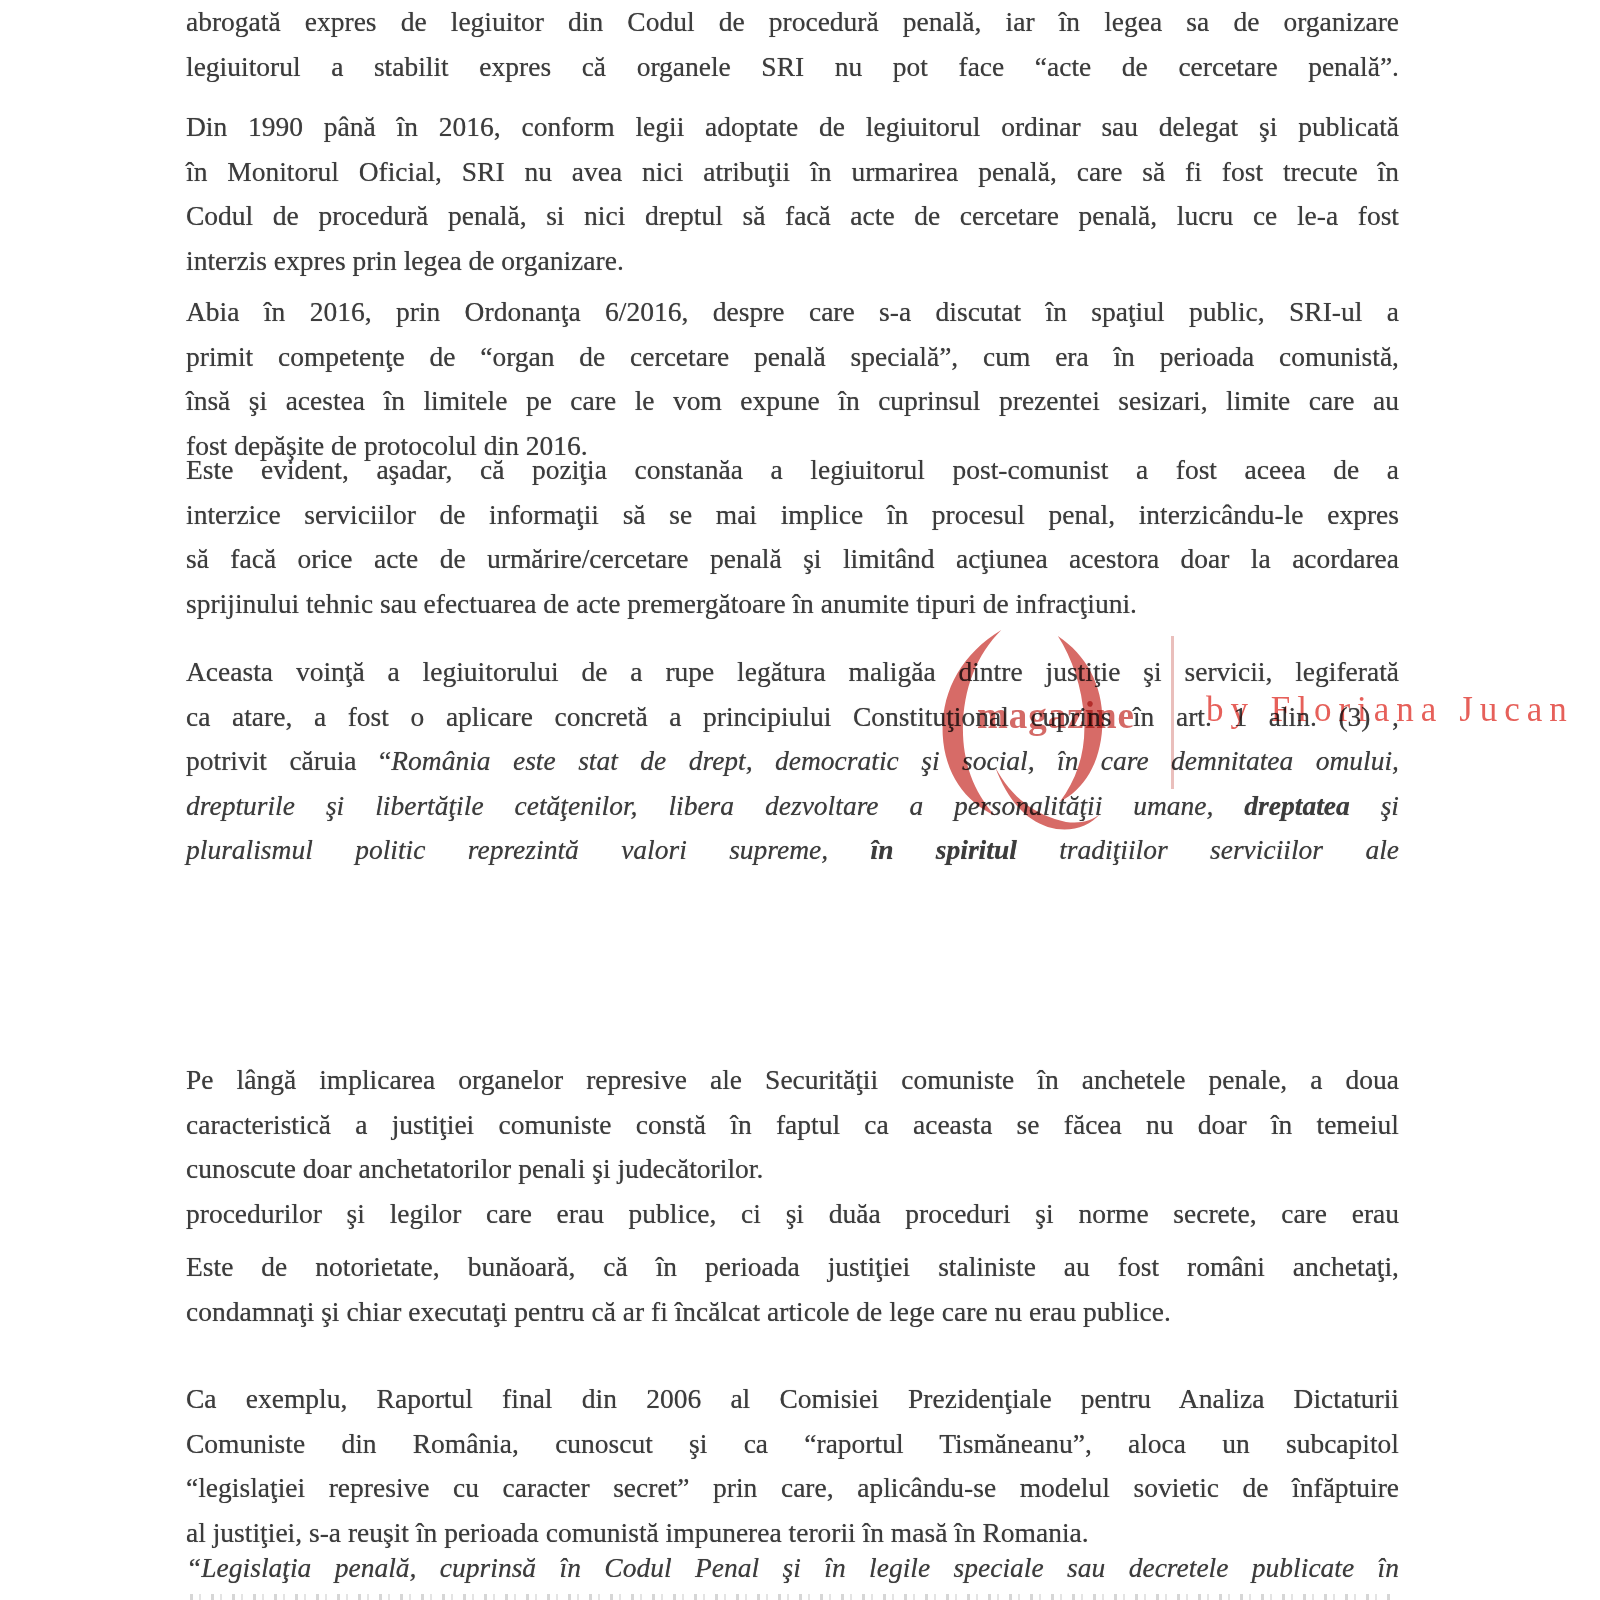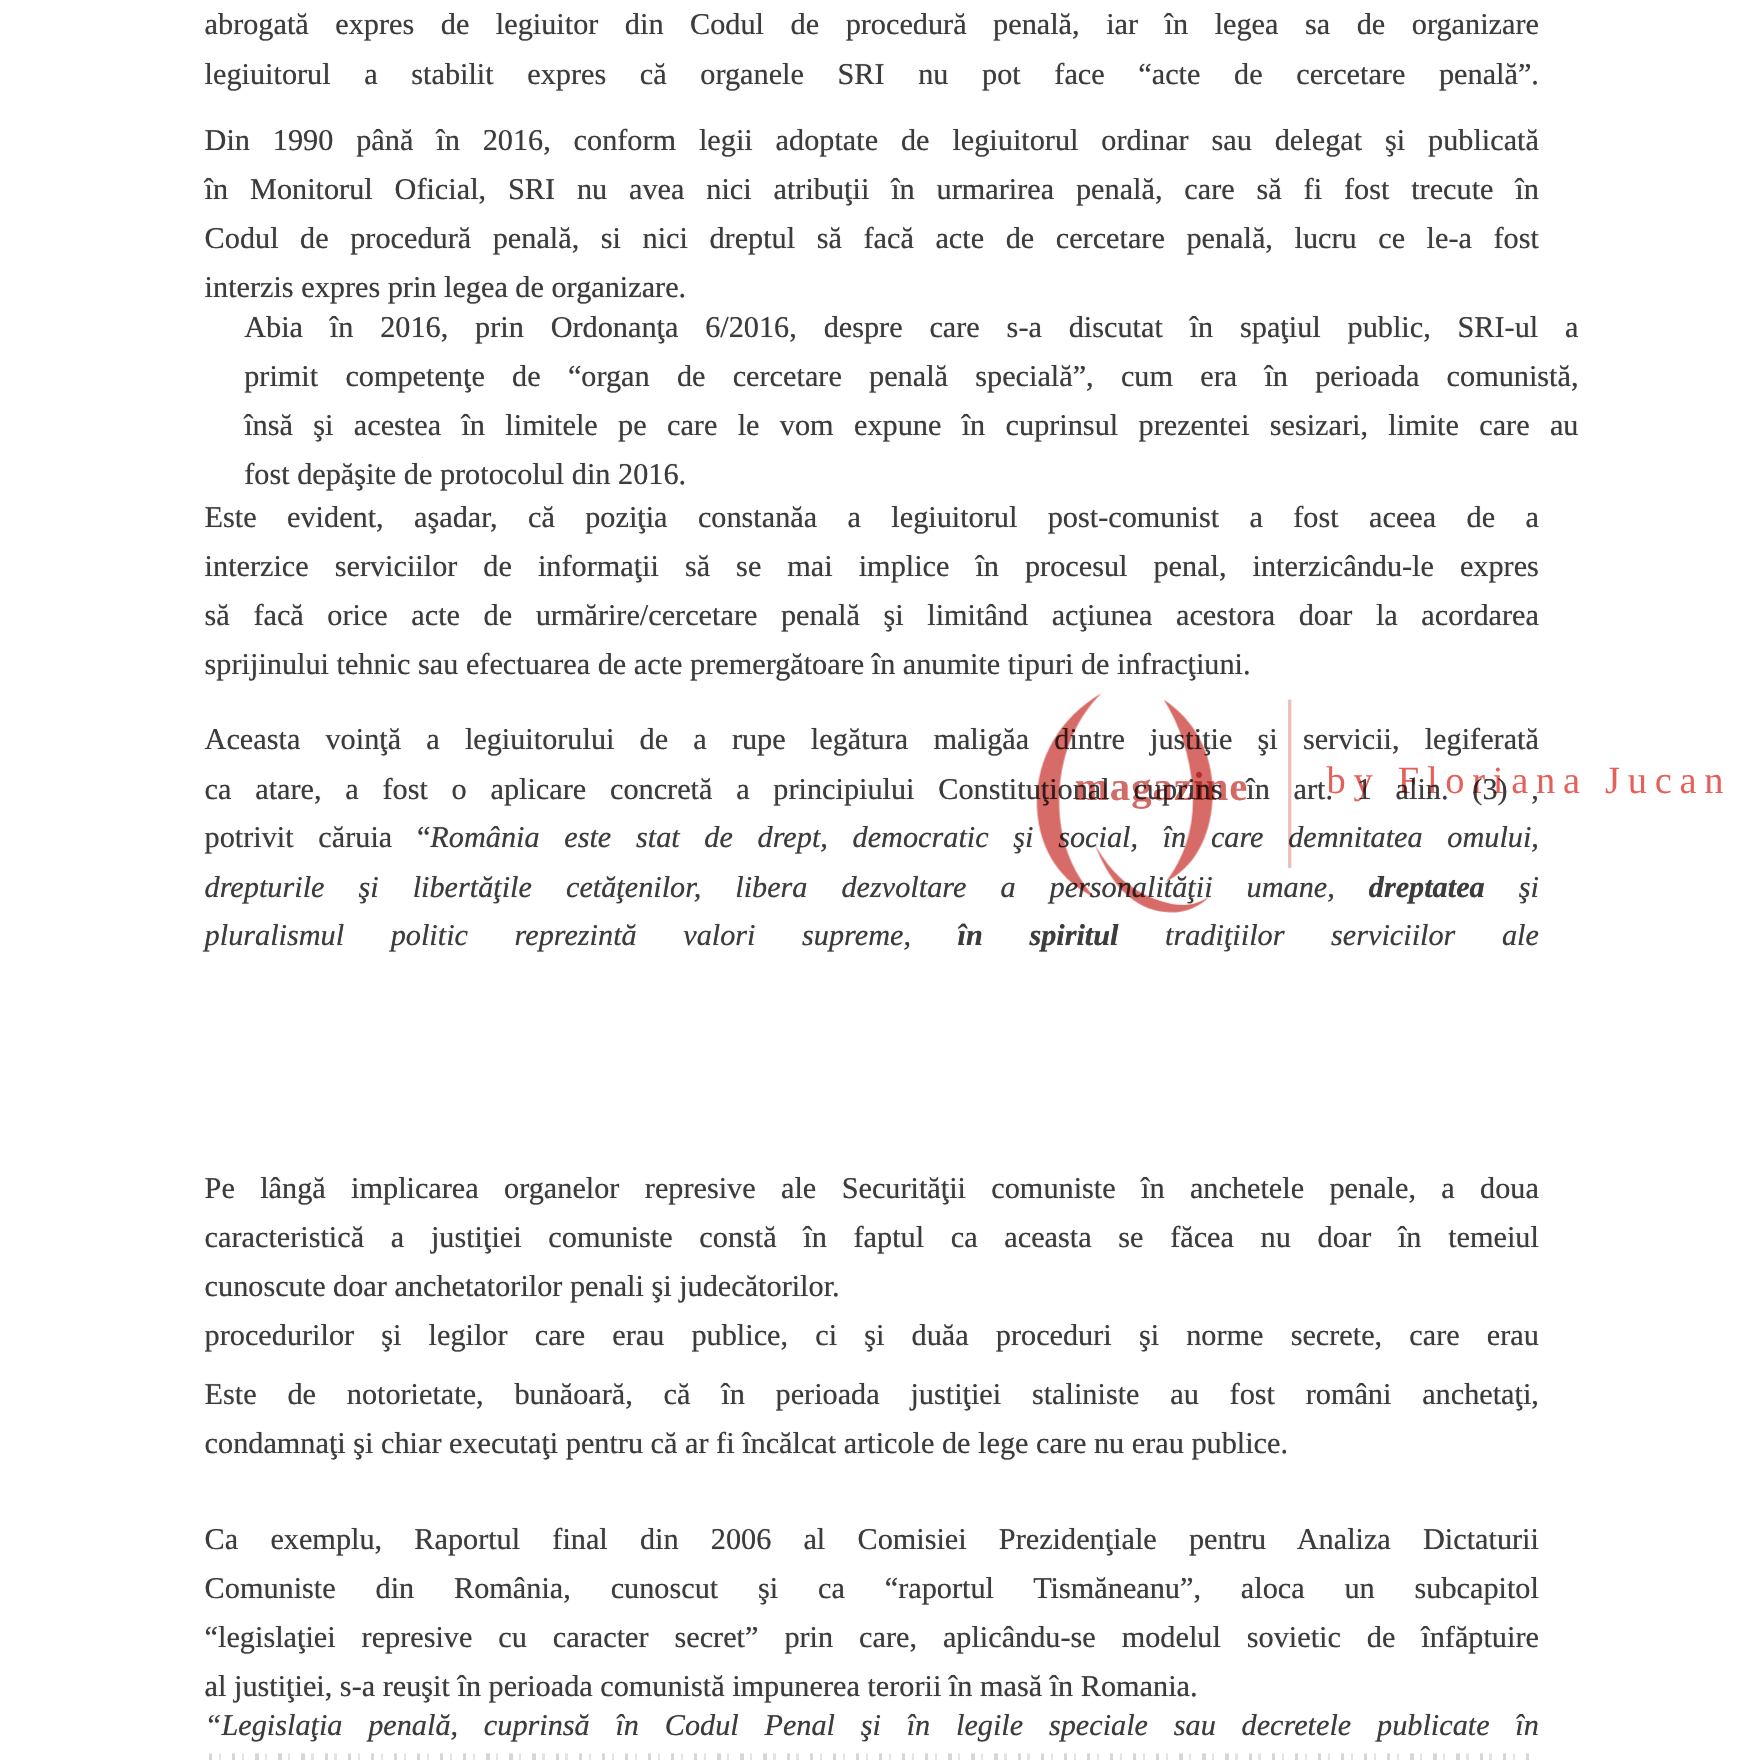--- a/index.html
+++ b/index.html
@@ -49,21 +49,21 @@
       <div class="block" style="top: 0px;">
         <div class="line"><span>abrogată expres de legiuitor din Codul de procedură penală, iar în legea sa de organizare</span></div>
         <div class="line"><span>legiuitorul a stabilit expres că organele SRI nu pot face “acte de cercetare penală”.</span></div>
       </div>
       <div class="block" style="top: 105px;">
         <div class="line"><span>Din 1990 până în 2016, conform legii adoptate de legiuitorul ordinar sau delegat şi publicată</span></div>
         <div class="line"><span>în Monitorul Oficial, SRI nu avea nici atribuţii în urmarirea penală, care să fi fost trecute în</span></div>
         <div class="line"><span>Codul de procedură penală, si nici dreptul să facă acte de cercetare penală, lucru ce le-a fost</span></div>
         <div class="line last"><span>interzis expres prin legea de organizare.</span></div>
       </div>
-      <div class="block" style="top: 275px; margin-left: 36px;">
+      <div class="block" style="top: 290px;">
         <div class="line"><span>Abia în 2016, prin Ordonanţa 6/2016, despre care s-a discutat în spaţiul public, SRI-ul a</span></div>
         <div class="line"><span>primit competenţe de “organ de cercetare penală specială”, cum era în perioada comunistă,</span></div>
         <div class="line"><span>însă şi acestea în limitele pe care le vom expune în cuprinsul prezentei sesizari, limite care au</span></div>
         <div class="line last"><span>fost depăşite de protocolul din 2016.</span></div>
       </div>
       <div class="block" style="top: 448px;">
         <div class="line"><span>Este evident, aşadar, că poziţia constanăa a legiuitorul post-comunist a fost aceea de a</span></div>
         <div class="line"><span>interzice serviciilor de informaţii să se mai implice în procesul penal, interzicându-le expres</span></div>
         <div class="line"><span>să facă orice acte de urmărire/cercetare penală şi limitând acţiunea acestora doar la acordarea</span></div>
         <div class="line last"><span>sprijinului tehnic sau efectuarea de acte premergătoare în anumite tipuri de infracţiuni.</span></div>

